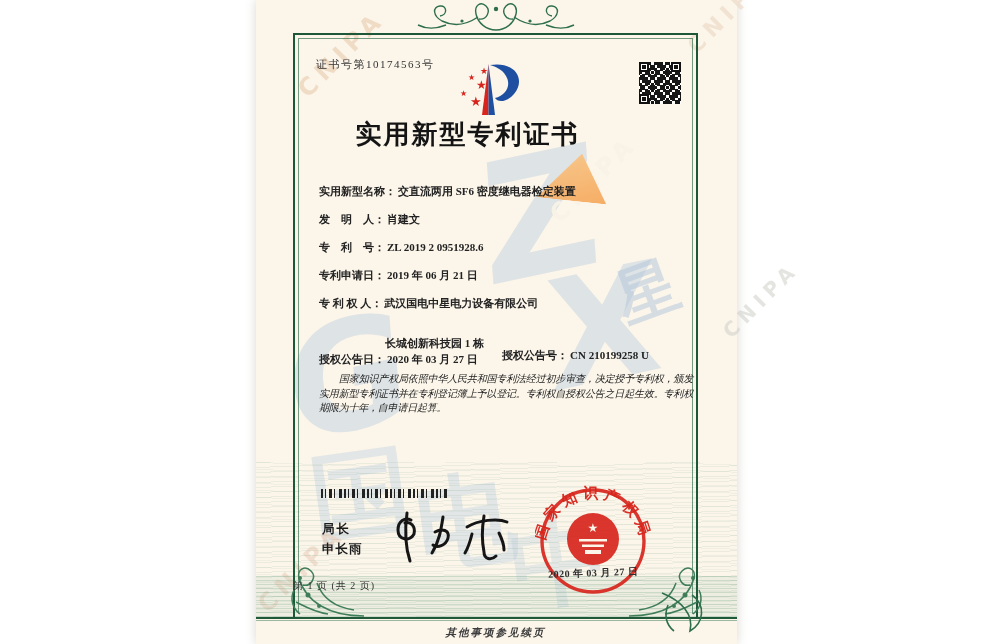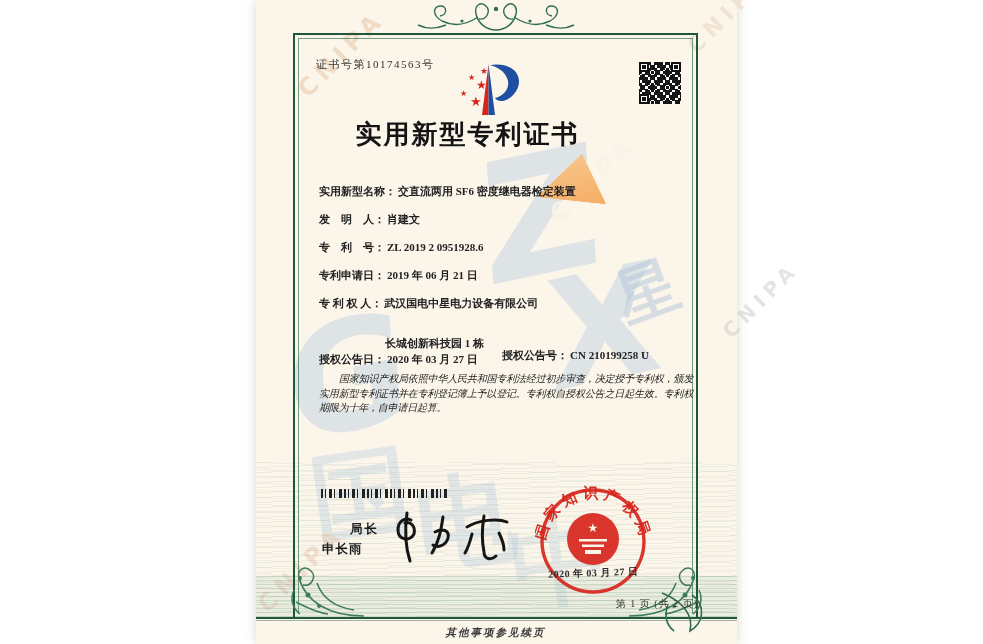--- a/index.html
+++ b/index.html
@@ -45,27 +45,27 @@
   .row{position:absolute;left:63px;white-space:nowrap;font-size:11px;font-weight:600;color:#222;z-index:4;}
   .row .val{margin-left:2px;}
   .paras{position:absolute;left:63px;top:372px;width:374px;z-index:4;color:#1d1d1d;
          font-size:10px;line-height:14.7px;font-style:italic;text-align:justify;font-family:Liberation Serif, serif;}
   .paras p{margin:0;text-indent:2em;letter-spacing:-0.2px;}
   .barcode{position:absolute;left:65px;top:489px;width:126px;height:9px;z-index:4;
     background:repeating-linear-gradient(90deg,
       #222 0 2px, transparent 2px 4px, #222 4px 5px, transparent 5px 8px,
       #222 8px 11px, transparent 11px 13px, #222 13px 14px, transparent 14px 18px,
       #222 18px 21px, transparent 21px 23px);}
-  .director-title{position:absolute;left:66px;top:521px;font-size:12.5px;font-weight:700;letter-spacing:2px;color:#1c1c1c;z-index:4;padding-left:28px;}
+  .director-title{position:absolute;left:66px;top:521px;font-size:12.5px;font-weight:700;letter-spacing:2px;color:#1c1c1c;z-index:4;}
   .director-name{position:absolute;left:66px;top:541px;font-size:12.5px;font-weight:700;letter-spacing:1px;color:#1c1c1c;z-index:4;}
   .signature{position:absolute;left:125px;top:508px;z-index:5;}
   .seal{position:absolute;left:279px;top:483px;z-index:5;}
   .seal-date{position:absolute;left:292px;top:566px;width:100px;font-size:10px;font-weight:600;
              letter-spacing:.5px;color:#2e2e2e;transform:rotate(-2deg);z-index:6;white-space:nowrap;}
-  .page-no{position:absolute;left:37px;top:597px;width:405px;text-align:right;font-size:10px;
+  .page-no{position:absolute;left:37px;top:579px;width:405px;text-align:left;font-size:10px;
            letter-spacing:1px;color:#333;z-index:4;}
   .footnote{position:absolute;left:37px;top:626px;width:405px;text-align:center;font-size:10.5px;
             font-style:italic;font-weight:600;letter-spacing:2px;color:#3d3d3d;z-index:4;}
   .ornament-top{position:absolute;left:160px;top:-3px;z-index:4;}
   .corner{position:absolute;top:562px;z-index:4;} .corner.left{left:28px;} .corner.right{left:368px;transform:scaleX(-1);}
   .outer-swirl{position:absolute;left:398px;top:585px;z-index:4;}
 </style>
 </head>
 <body>
 

